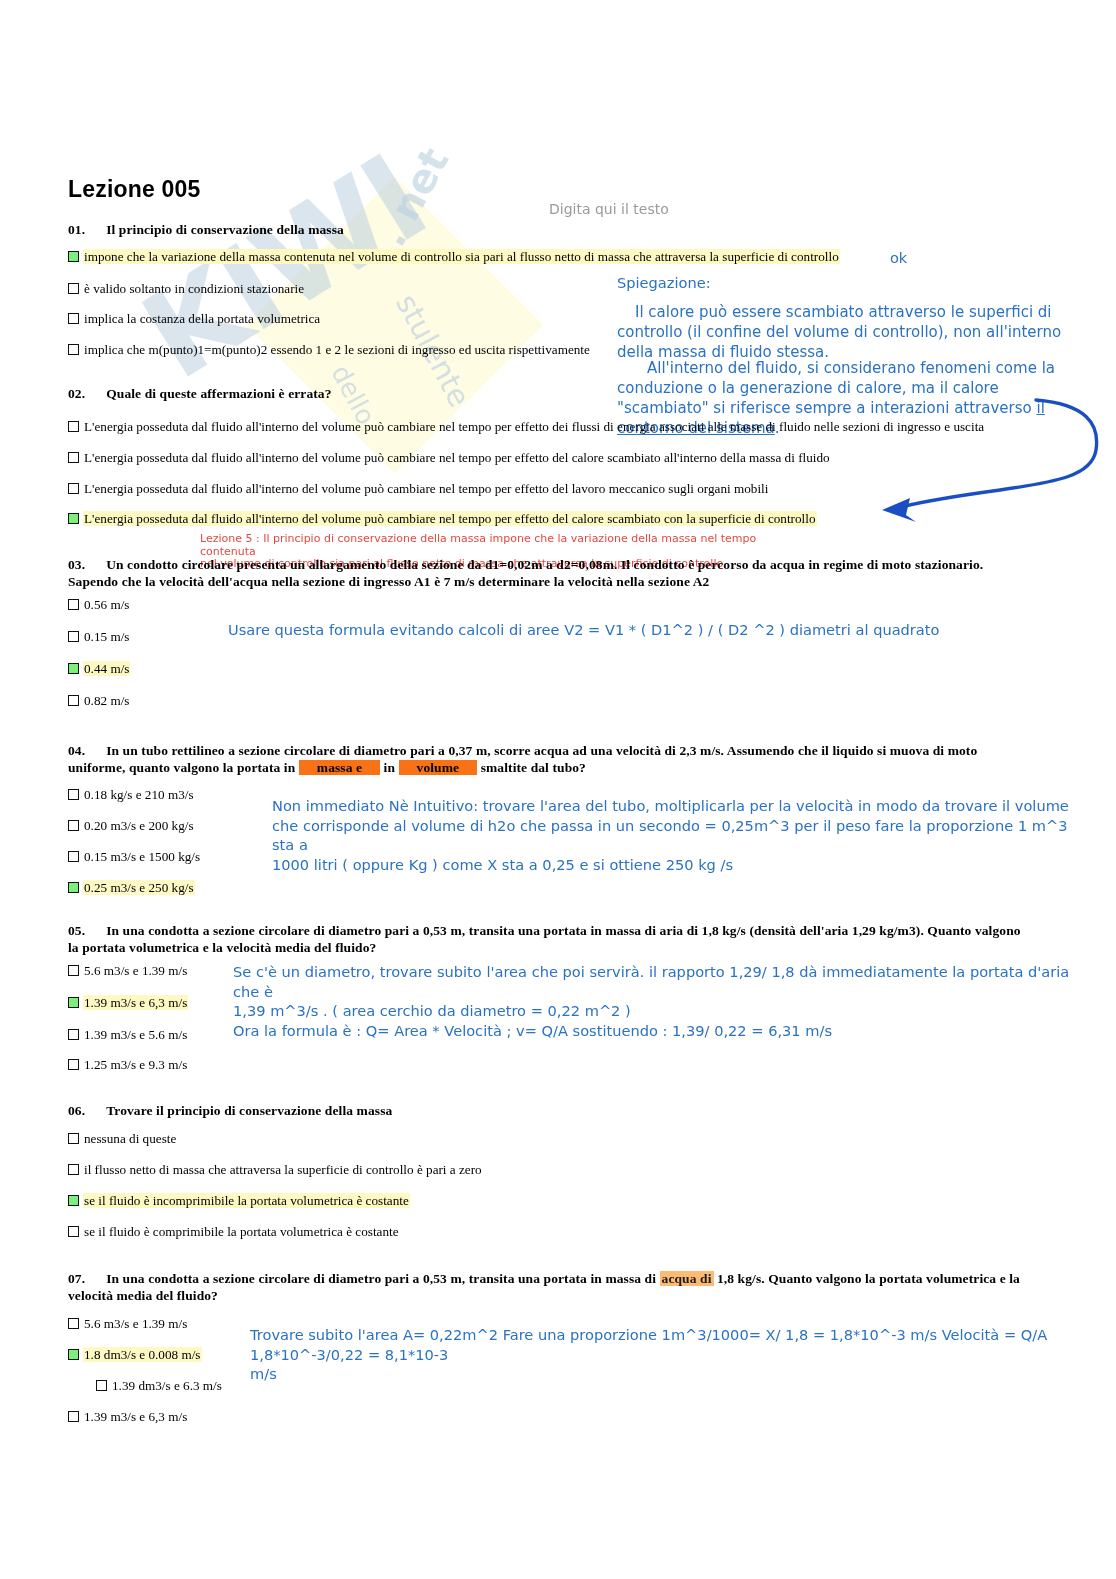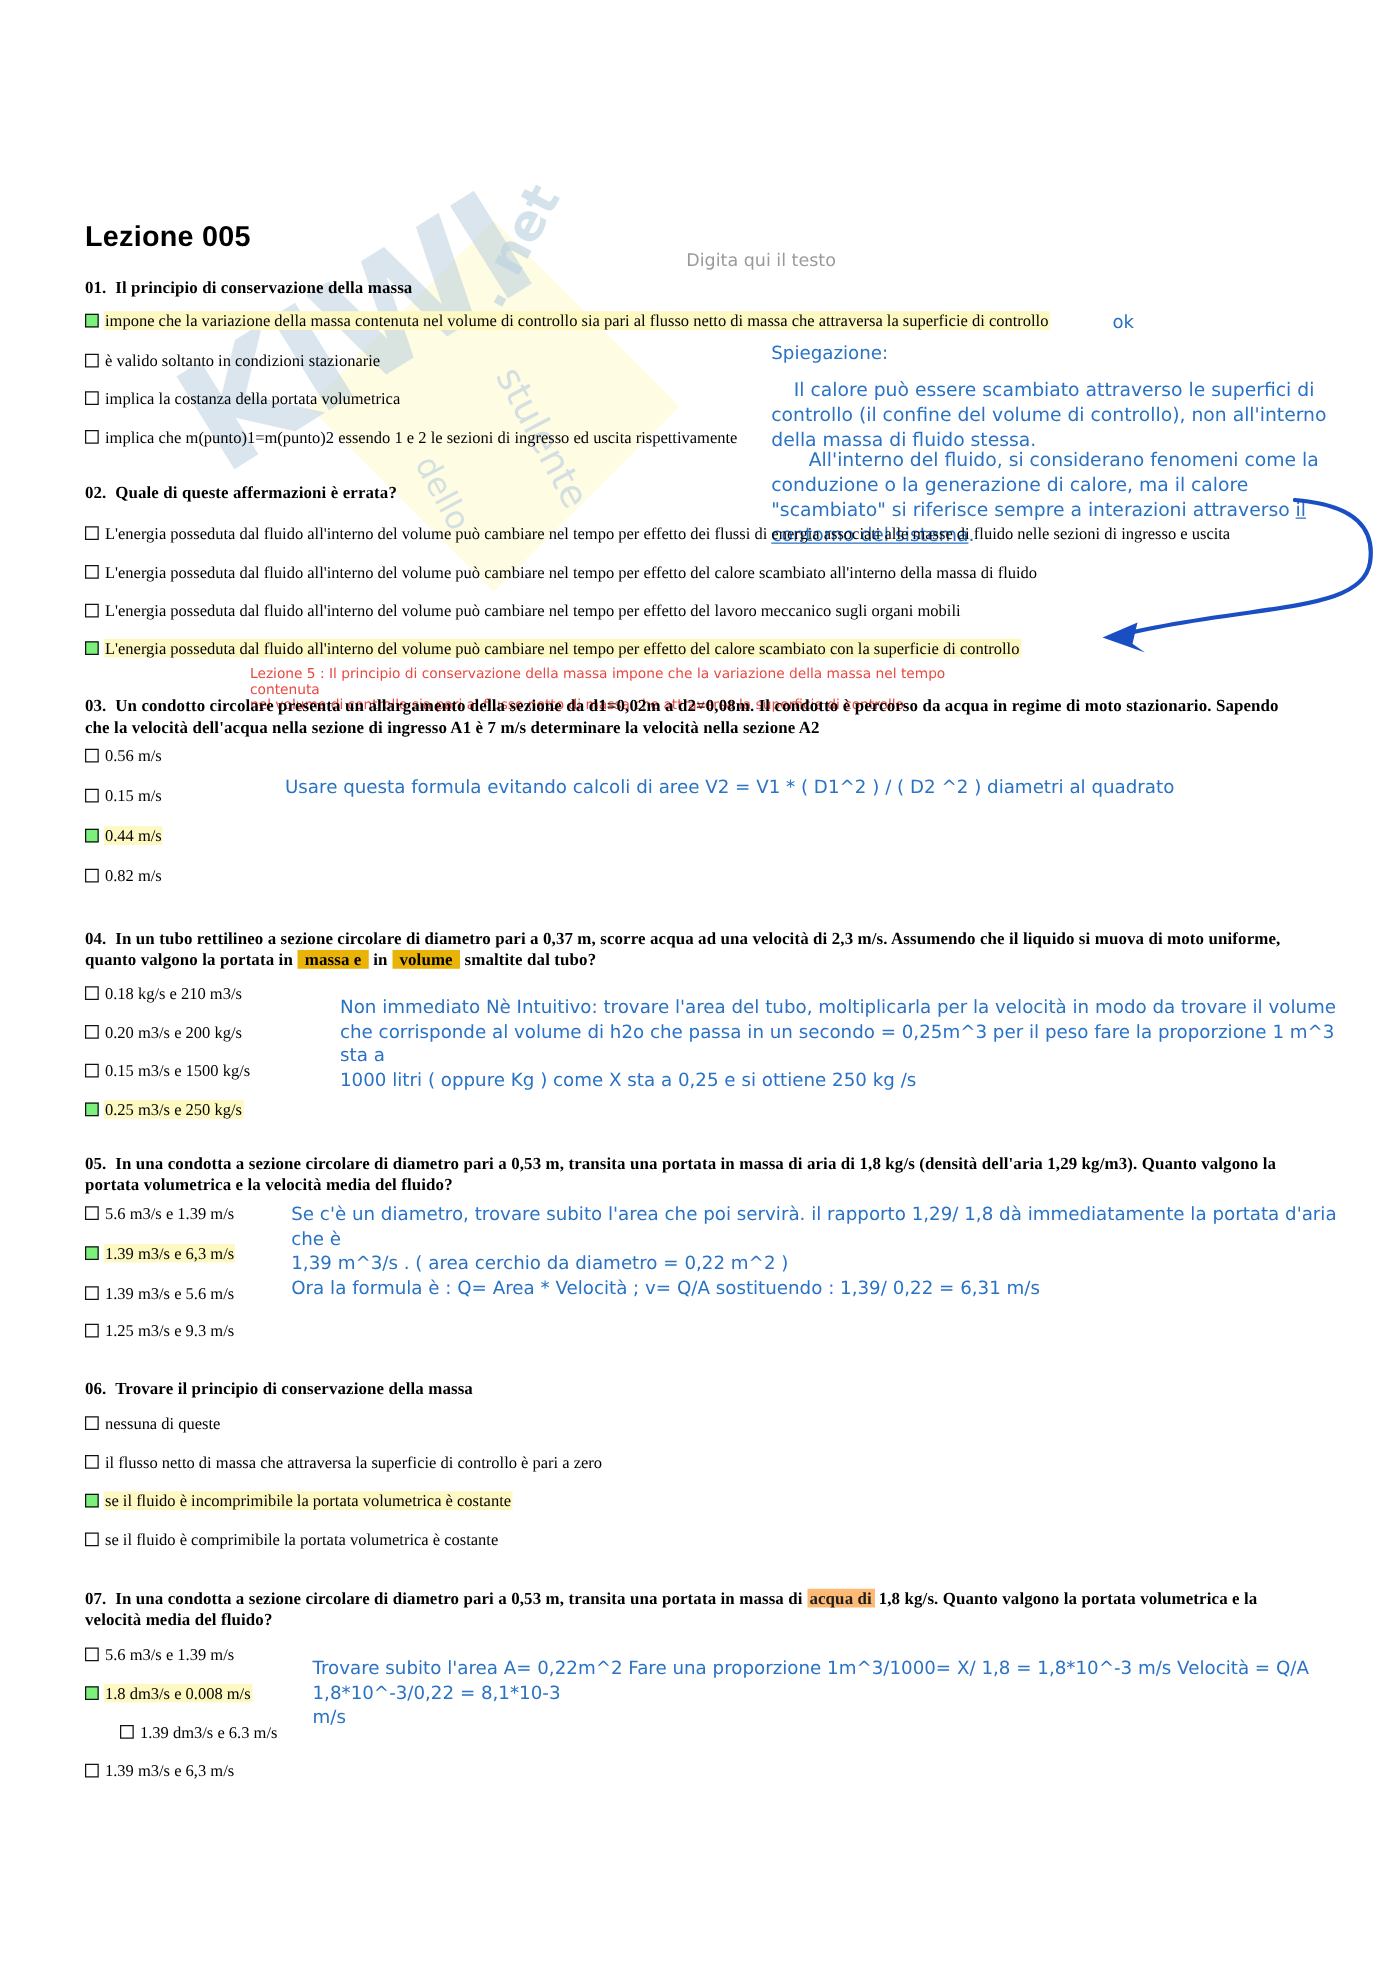--- a/index.html
+++ b/index.html
@@ -111,41 +111,41 @@
     font-size: 14px;
     color: #9a9a9a;
   }
   .q-head {
     position: absolute;
     font-weight: bold;
     font-size: 13.5px;
     line-height: 17px;
     letter-spacing: .1px;
   }
-  .q-num { margin-right: 7px; }
+  .q-num { margin-right: 21px; }
   .opt {
     position: absolute;
     font-size: 13.2px;
     line-height: 16px;
     white-space: nowrap;
   }
   .cb {
     display: inline-block;
     width: 11px;
     height: 11px;
     border: 1.6px solid #111;
     background: #fff;
     vertical-align: -1px;
     margin-right: 4px;
     box-sizing: border-box;
   }
   .opt .txt { padding: 0 1px; }
   .hl-green .txt { background: #fef9c3; }
   .hl-green .cb { background: #7cf07c; }
-  .inline-green { background: #eab308; padding: 0 6px; }
+  .inline-green { background: #f97316; padding: 0 18px; }
   .inline-red { background: #fdba74; padding: 0 2px; color:#1b1b1b; }
   
   .ann {
     position: absolute;
     font-family: "DejaVu Sans", sans-serif;
     color: #2a72c4;
     font-size: 14.6px;
     line-height: 19.5px;
     white-space: pre-line;
   }

